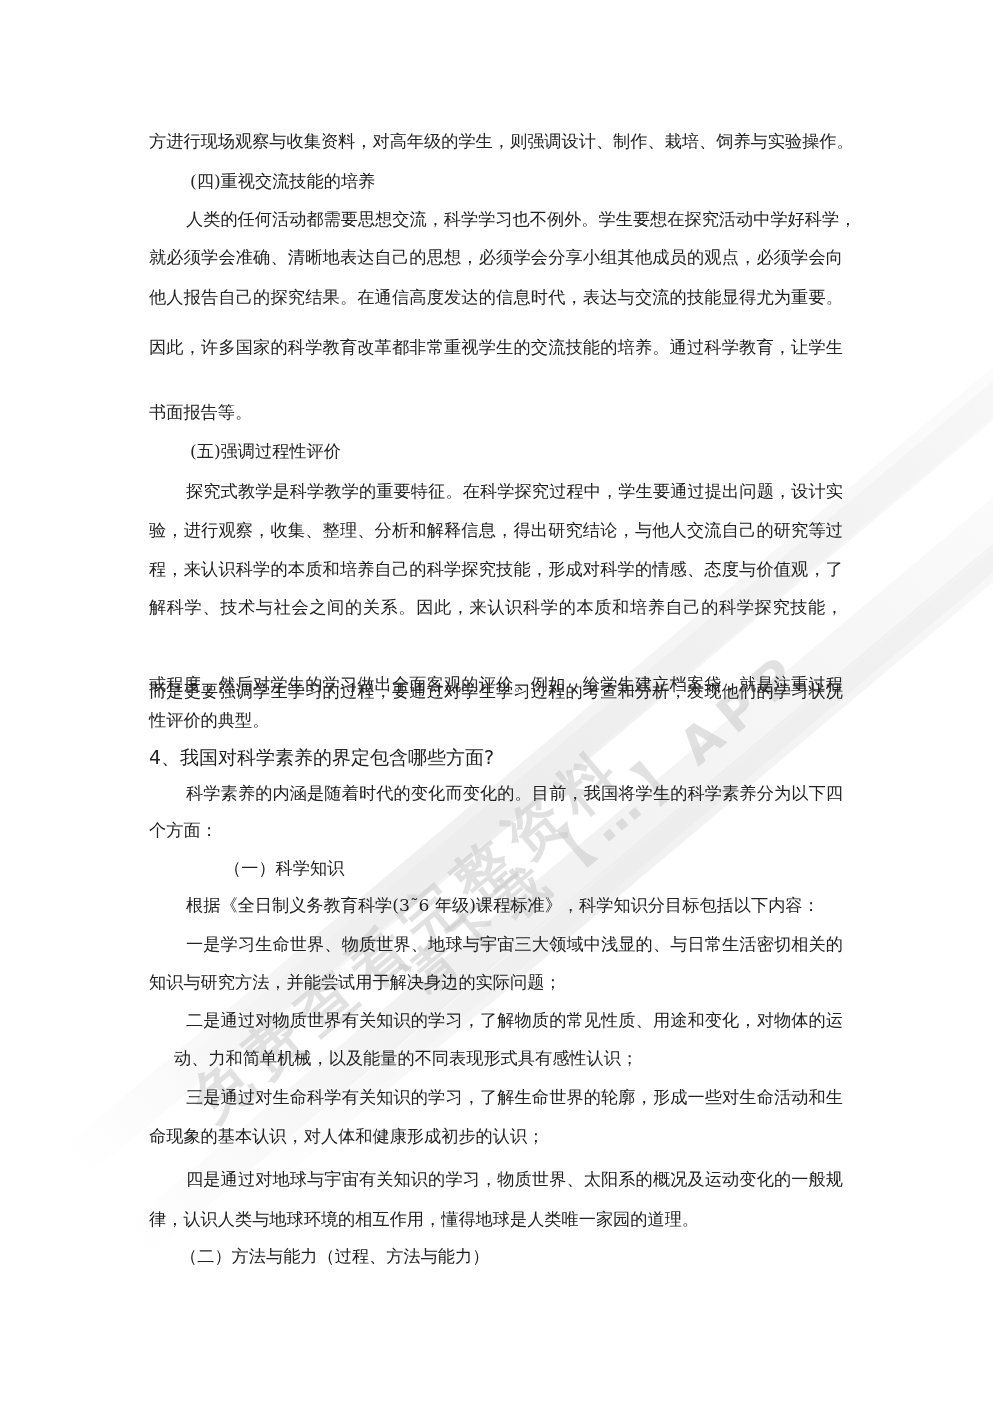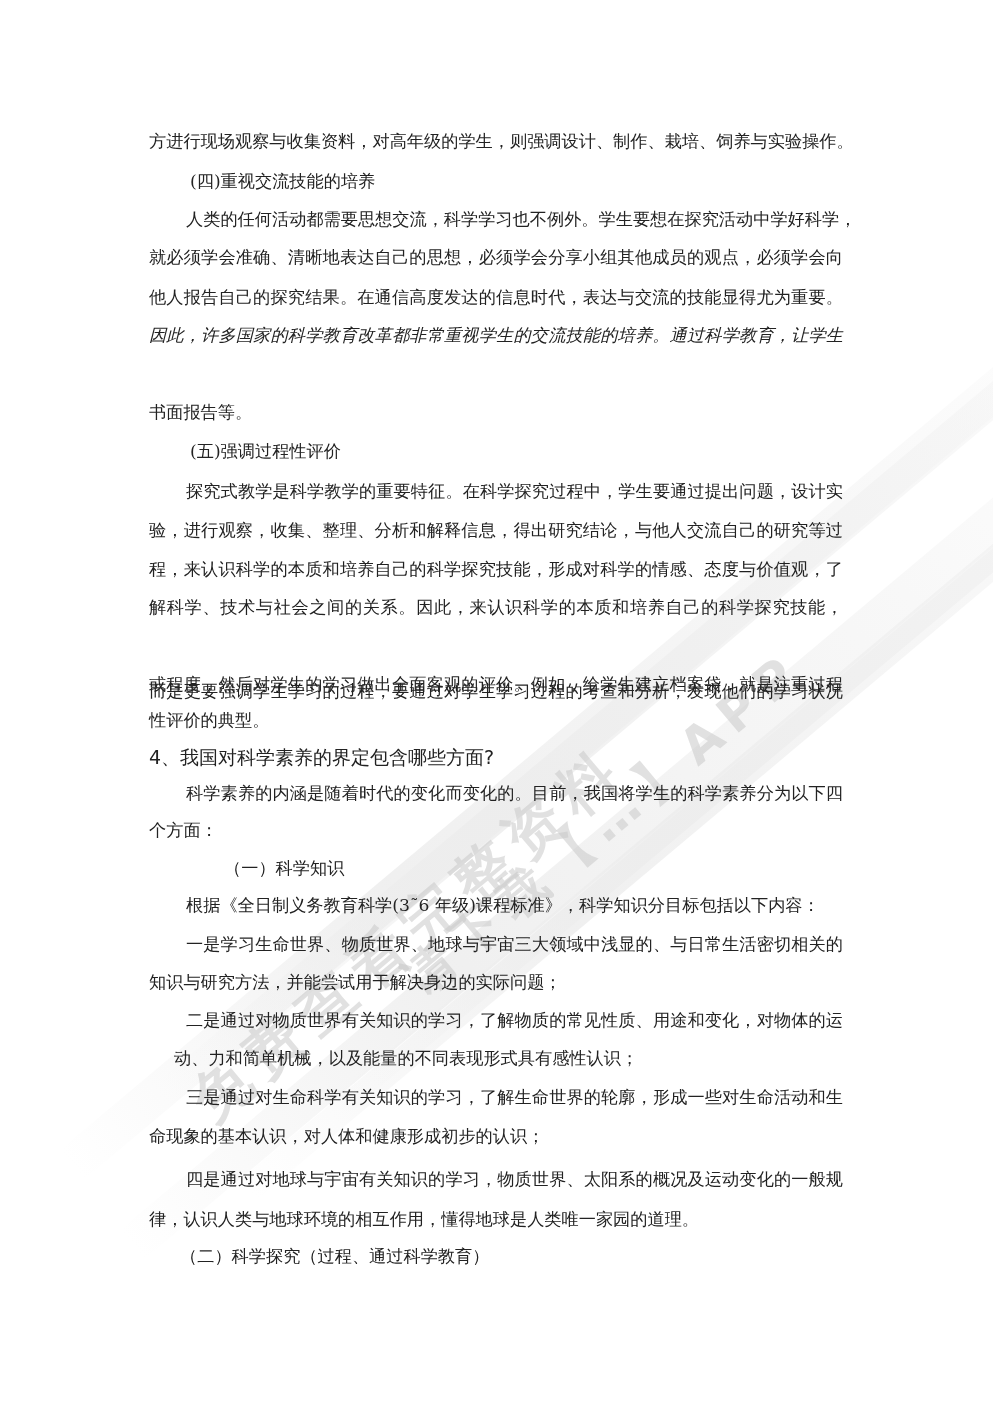--- a/index.html
+++ b/index.html
@@ -47,21 +47,21 @@
   <div class="wm-text" style="left:175px; top:1080px;">免费查看完整资料</div>
   <div class="wm-text" style="left:390px; top:960px; font-size:50px;">请下载【…】APP</div>
 </div>
 
 <div class="page">
   <div class="line short indent2" style="top:170px;">(四)重视交流技能的培养</div>
   <div class="line" style="top:130px;">方进行现场观察与收集资料，对高年级的学生，则强调设计、制作、栽培、饲养与实验操作。</div>
   <div class="line indent" style="top:208px;">人类的任何活动都需要思想交流，科学学习也不例外。学生要想在探究活动中学好科学，</div>
   <div class="line" style="top:246px;">就必须学会准确、清晰地表达自己的思想，必须学会分享小组其他成员的观点，必须学会向</div>
   <div class="line" style="top:286px;">他人报告自己的探究结果。在通信高度发达的信息时代，表达与交流的技能显得尤为重要。</div>
-  <div class="line" style="top:324px;font-style:italic;">因此，许多国家的科学教育改革都非常重视学生的交流技能的培养。通过科学教育，让学生</div>
+  <div class="line" style="top:336px;">因此，许多国家的科学教育改革都非常重视学生的交流技能的培养。通过科学教育，让学生</div>
   <div class="line short indent2" style="top:440px;">(五)强调过程性评价</div>
   <div class="line short" style="top:401px;">书面报告等。</div>
   <div class="line indent" style="top:480px;">探究式教学是科学教学的重要特征。在科学探究过程中，学生要通过提出问题，设计实</div>
   <div class="line" style="top:519px;">验，进行观察，收集、整理、分析和解释信息，得出研究结论，与他人交流自己的研究等过</div>
   <div class="line" style="top:558px;">程，来认识科学的本质和培养自己的科学探究技能，形成对科学的情感、态度与价值观，了</div>
   <div class="line" style="top:596px;">解科学、技术与社会之间的关系。因此，来认识科学的本质和培养自己的科学探究技能，</div>
   <div class="line" style="top:648px;margin-top:32px;">而是更要强调学生学习的过程，要通过对学生学习过程的考查和分析，发现他们的学习状况</div>
   <div class="line" style="top:673px;">或程度，然后对学生的学习做出全面客观的评价。例如，给学生建立档案袋，就是注重过程</div>
   <div class="line short" style="top:709px;">性评价的典型。</div>
   <div class="line short q" style="top:746px;">4、我国对科学素养的界定包含哪些方面?</div>
@@ -70,14 +70,14 @@
   <div class="line short" style="top:857px; left:180px;margin-left:44px;">（一）科学知识</div>
   <div class="line short" style="top:894px; left:186px;">根据《全日制义务教育科学(3˜6 年级)课程标准》，科学知识分目标包括以下内容：</div>
   <div class="line indent" style="top:933px;">一是学习生命世界、物质世界、地球与宇宙三大领域中浅显的、与日常生活密切相关的</div>
   <div class="line short" style="top:971px;">知识与研究方法，并能尝试用于解决身边的实际问题；</div>
   <div class="line indent" style="top:1009px;">二是通过对物质世界有关知识的学习，了解物质的常见性质、用途和变化，对物体的运</div>
   <div class="line short" style="top:1047px;margin-left:25px;">动、力和简单机械，以及能量的不同表现形式具有感性认识；</div>
   <div class="line indent" style="top:1086px;">三是通过对生命科学有关知识的学习，了解生命世界的轮廓，形成一些对生命活动和生</div>
   <div class="line short" style="top:1125px;">命现象的基本认识，对人体和健康形成初步的认识；</div>
   <div class="line indent" style="top:1168px;">四是通过对地球与宇宙有关知识的学习，物质世界、太阳系的概况及运动变化的一般规</div>
   <div class="line short" style="top:1208px;">律，认识人类与地球环境的相互作用，懂得地球是人类唯一家园的道理。</div>
-  <div class="line short" style="top:1245px; left:180px;">（二）科学探究（过程、通过科学教育）</div>
+  <div class="line short" style="top:1245px; left:180px;">（二）方法与能力（过程、方法与能力）</div>
 </div>
 
 </body></html>

